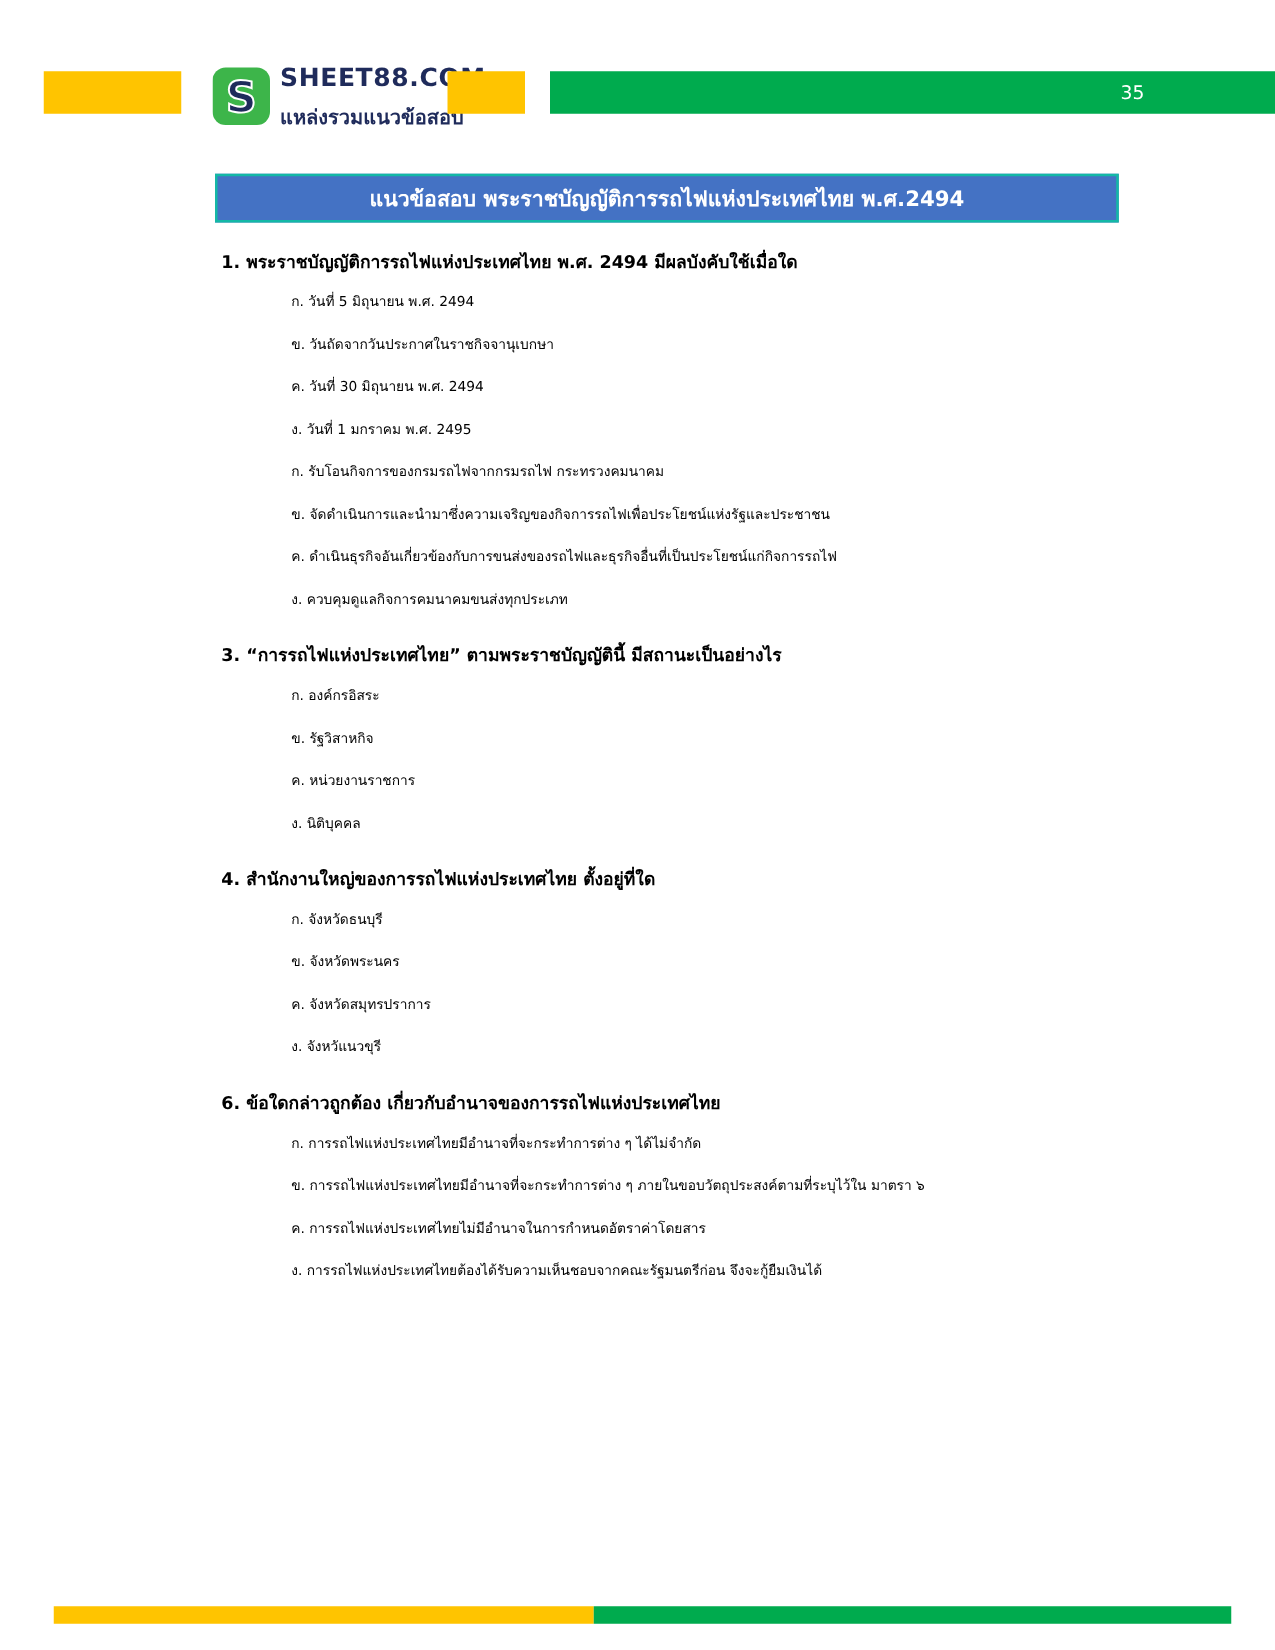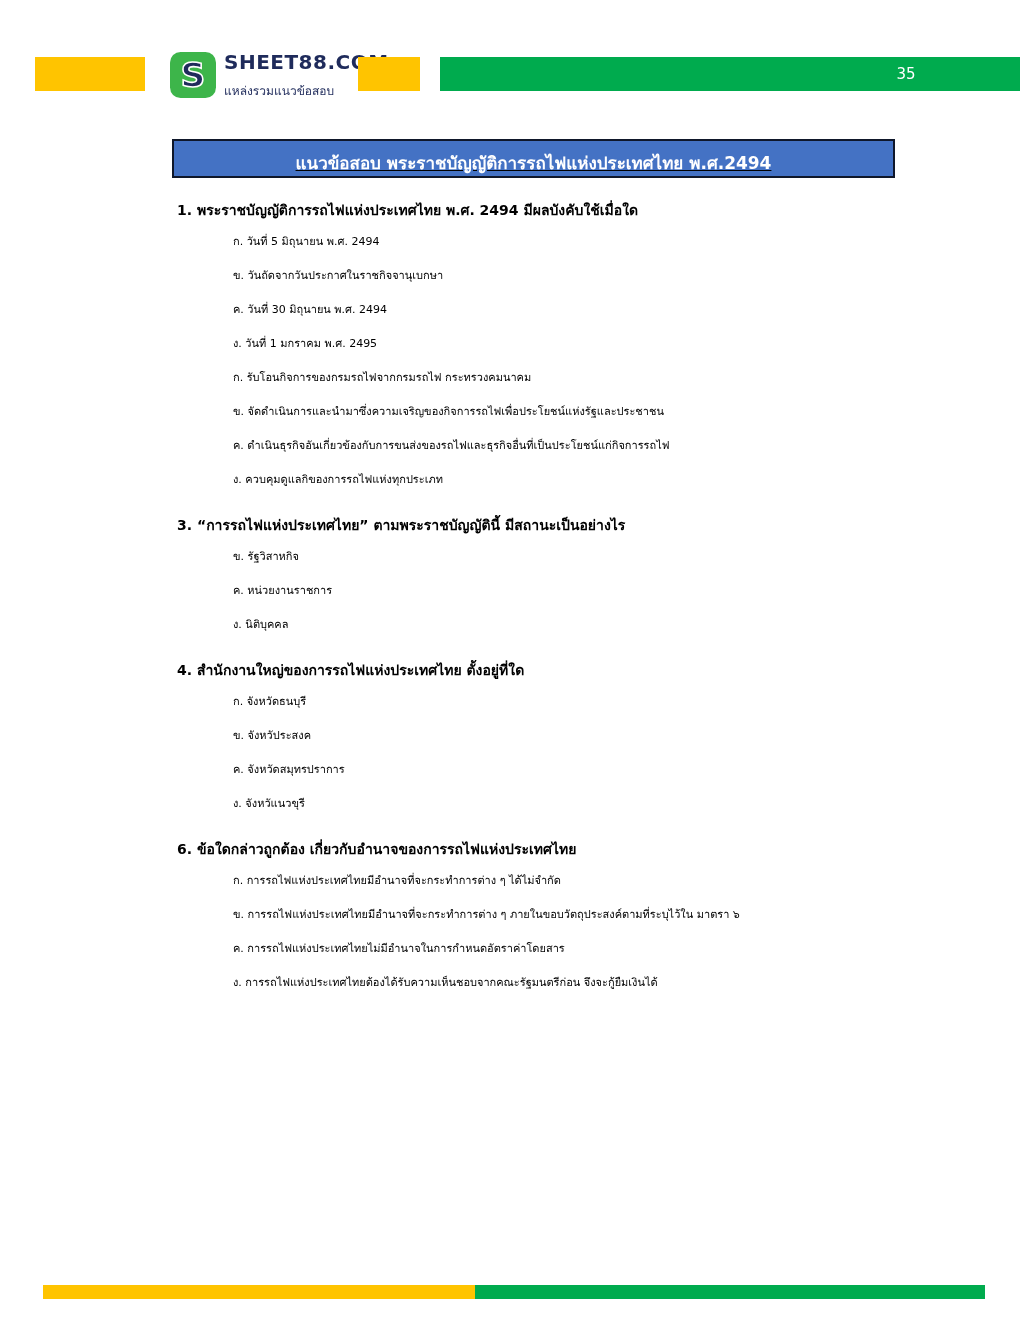--- a/index.html
+++ b/index.html
@@ -17,28 +17,28 @@
   .bar-right-yellow{left:358px;width:62px;background:var(--yellow);}
   .bar-right-green{left:440px;width:565px;background:var(--green);padding-left:40px;}
   .page-num{
     position:absolute;left:446px;top:0;
     width:40px;height:34px;line-height:34px;
     color:#fff;font-size:15px;text-align:center;
   }
   .logo{position:absolute;left:170px;top:51px;display:flex;align-items:center;gap:8px;}
   .logo-text{display:flex;flex-direction:column;line-height:1.1;}
   .logo-name{color:var(--navy);font-weight:bold;font-size:20px;letter-spacing:.5px;}
-  .logo-tagline{color:var(--navy);font-weight:normal;font-size:12px;margin-top:12px;}
+  .logo-tagline{color:var(--navy);font-weight:bold;font-size:16px;margin-top:12px;}
   
   .title-bar{
     position:absolute;left:172px;top:139px;width:723px;height:39px;
     background:var(--blue);
-    border:2px solid #0f172a;
+    border:2px solid #14b8a6;
     box-sizing:border-box;
-    display:flex;align-items:flex-end;justify-content:center;text-decoration:underline;
+    display:flex;align-items:center;justify-content:center;
   }
   .title-bar span{color:#fff;font-weight:bold;font-size:17px;}
   
   .content{position:absolute;left:0;top:182px;right:0;}
   .q-head{
     margin-left:177px;margin-right:110px;
     padding-top:13px;
     line-height:30px;
     font-size:14px;font-weight:bold;
   }
@@ -84,34 +84,35 @@
   <div class="choice">ก. วันที่ 5 มิถุนายน พ.ศ. 2494</div>
         <div class="choice">ข. วันถัดจากวันประกาศในราชกิจจานุเบกษา</div>
         <div class="choice">ค. วันที่ 30 มิถุนายน พ.ศ. 2494</div>
         <div class="choice">ง. วันที่ 1 มกราคม พ.ศ. 2495</div>
       </div>
 
   <div class="q-block">
   <div class="choice">ก. รับโอนกิจการของกรมรถไฟจากกรมรถไฟ กระทรวงคมนาคม</div>
         <div class="choice">ข. จัดดำเนินการและนำมาซึ่งความเจริญของกิจการรถไฟเพื่อประโยชน์แห่งรัฐและประชาชน</div>
         <div class="choice">ค. ดำเนินธุรกิจอันเกี่ยวข้องกับการขนส่งของรถไฟและธุรกิจอื่นที่เป็นประโยชน์แก่กิจการรถไฟ</div>
-        <div class="choice">ง. ควบคุมดูแลกิของการรถไฟแห่งทุกประเภท</div>
+        <div class="choice">ง. ควบคุมดูแลกิจการคมนาคมขนส่งทุกประเภท</div>
       </div>
 
   <div class="q-block">
     <div class="q-head">3. “การรถไฟแห่งประเทศไทย” ตามพระราชบัญญัตินี้ มีสถานะเป็นอย่างไร</div>
+  <div class="choice">ก. องค์กรอิสระ</div>
         <div class="choice">ข. รัฐวิสาหกิจ</div>
         <div class="choice">ค. หน่วยงานราชการ</div>
         <div class="choice">ง. นิติบุคคล</div>
       </div>
 
   <div class="q-block">
     <div class="q-head">4. สำนักงานใหญ่ของการรถไฟแห่งประเทศไทย ตั้งอยู่ที่ใด</div>
   <div class="choice">ก. จังหวัดธนบุรี</div>
-        <div class="choice">ข. จังหวัประสงค</div>
+        <div class="choice">ข. จังหวัดพระนคร</div>
         <div class="choice">ค. จังหวัดสมุทรปราการ</div>
         <div class="choice">ง. จังหวัแนวขุรี</div>
       </div>
 
   <div class="q-block">
     <div class="q-head">6. ข้อใดกล่าวถูกต้อง เกี่ยวกับอำนาจของการรถไฟแห่งประเทศไทย</div>
   <div class="choice">ก. การรถไฟแห่งประเทศไทยมีอำนาจที่จะกระทำการต่าง ๆ ได้ไม่จำกัด</div>
         <div class="choice">ข. การรถไฟแห่งประเทศไทยมีอำนาจที่จะกระทำการต่าง ๆ ภายในขอบวัตถุประสงค์ตามที่ระบุไว้ใน มาตรา ๖</div>
         <div class="choice">ค. การรถไฟแห่งประเทศไทยไม่มีอำนาจในการกำหนดอัตราค่าโดยสาร</div>
         <div class="choice">ง. การรถไฟแห่งประเทศไทยต้องได้รับความเห็นชอบจากคณะรัฐมนตรีก่อน จึงจะกู้ยืมเงินได้</div>

